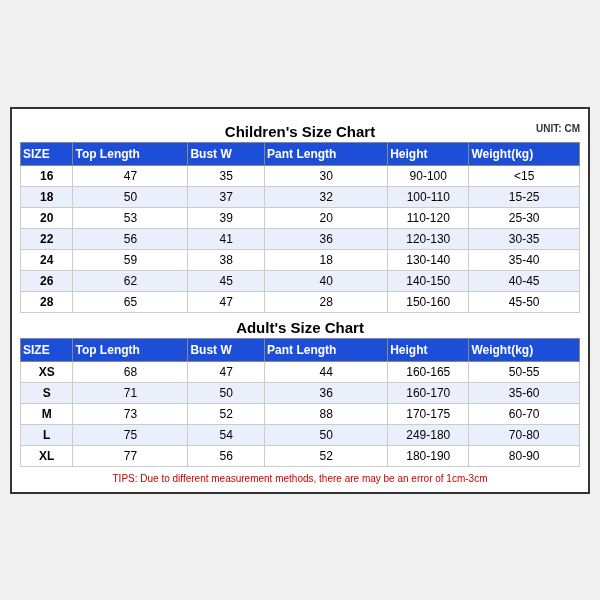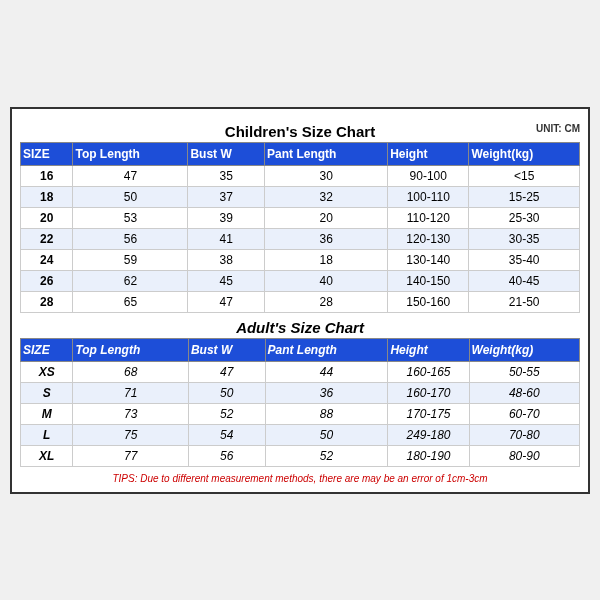--- a/index.html
+++ b/index.html
@@ -56,28 +56,26 @@
     tr:nth-child(even) td {
       background: #eaf0fb;
     }
     tr:nth-child(odd) td {
       background: #fff;
     }
     td:first-child {
       font-weight: bold;
     }
     .adult-section {
-      font-style: italic;
     }
     .tips {
       text-align: center;
       color: #cc0000;
       font-size: 10px;
       margin-top: 6px;
-      font-style: italic;
     }
   </style>
 </head>
 <body>
 
 <div class="chart-container">
 
   <div class="section-title">
     <span>Children's Size Chart</span>
     <span class="unit-label">UNIT: CM</span>
@@ -142,21 +140,21 @@
           <td>40</td>
           <td>140-150</td>
           <td>40-45</td>
         </tr>
         <tr>
           <td>28</td>
           <td>65</td>
           <td>47</td>
           <td>28</td>
           <td>150-160</td>
-          <td>21-50</td>
+          <td>45-50</td>
         </tr>
       </tbody>
   </table>
 
   <div class="adult-section">
     <div class="section-title">
       <span>Adult's Size Chart</span>
     </div>
     <table>
       <thead>
@@ -177,21 +175,21 @@
             <td>44</td>
             <td>160-165</td>
             <td>50-55</td>
           </tr>
           <tr>
             <td>S</td>
             <td>71</td>
             <td>50</td>
             <td>36</td>
             <td>160-170</td>
-            <td>48-60</td>
+            <td>35-60</td>
           </tr>
           <tr>
             <td>M</td>
             <td>73</td>
             <td>52</td>
             <td>88</td>
             <td>170-175</td>
             <td>60-70</td>
           </tr>
           <tr>

